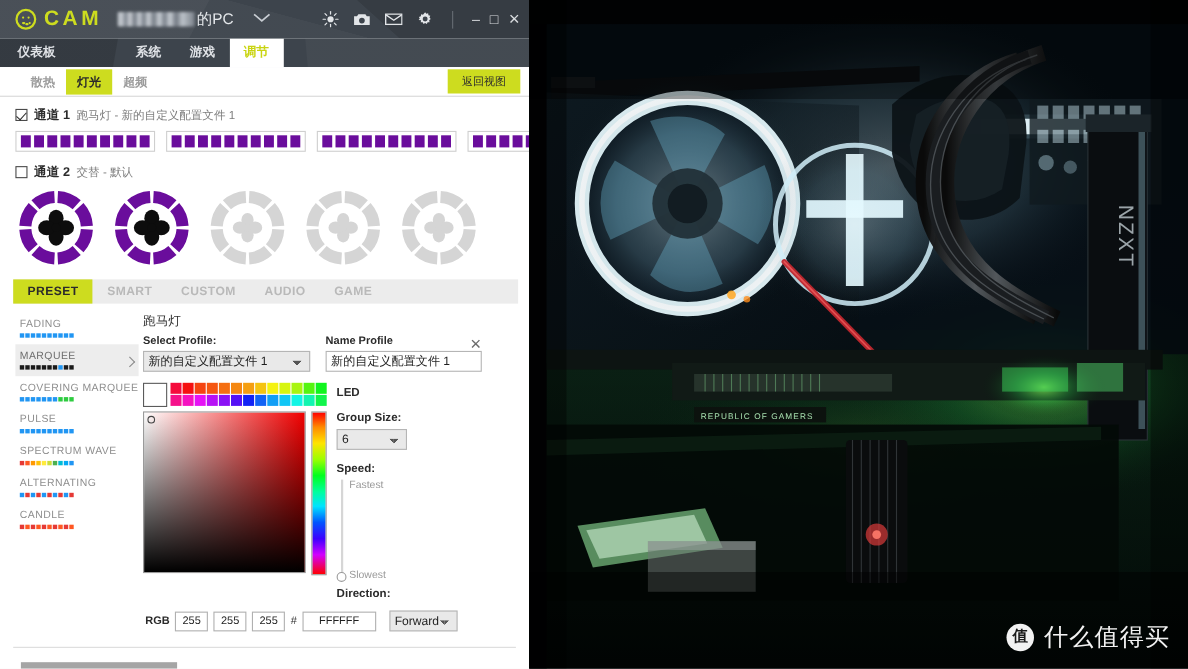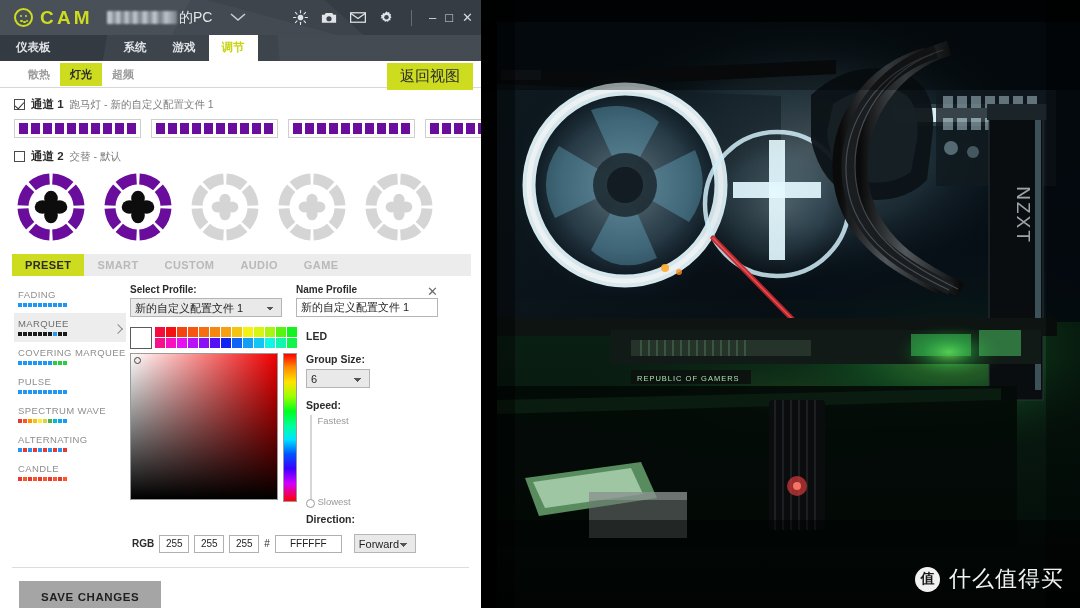--- a/index.html
+++ b/index.html
@@ -112,21 +112,21 @@
     border-bottom: 1px solid #d8d8d8;
     height: 27px; padding-left: 18px; position: relative;
   }
   .subtab {
     font-size: 11px; color: #9b9b9b; font-weight: 700;
     padding: 4px 10px; cursor: pointer;
   }
   .subtab.active { background: #cddc1f; color: #2b2b2b; }
   .return-btn {
     position: absolute; right: 8px; top: 2px;
-    background: #cddc1f; color: #2d2d2d; font-size: 15px;
+    background: #cddc1f; color: #2d2d2d; font-size: 10px;
     padding: 4px 13px; cursor: pointer;
   }
 
   
   .chan { padding: 9px 0 0 14px; }
   .chan-head { display: flex; align-items: center; gap: 6px; font-size: 11px; }
   .cbx {
     width: 11px; height: 11px; border: 1px solid #4a4a4a; background: #fff;
     display: inline-block; position: relative; cursor: pointer; flex: none;
   }
@@ -654,20 +654,21 @@
                 <i style="background: rgb(255, 87, 34);"></i>
                 <i style="background: rgb(229, 57, 53);"></i>
                 <i style="background: rgb(255, 87, 34);"></i>
                 <i style="background: rgb(229, 57, 53);"></i>
                 <i style="background: rgb(255, 87, 34);"></i>
               </div>
             </div>
           </div>
 
         <div class="ctrl">
+          <div class="ctrl-title">跑马灯</div>
 
           <div class="field-row">
             <div class="field">
               <div class="field-label">Select Profile:</div>
               <select class="inp">
                 <option>新的自定义配置文件 1</option>
               </select>
             </div>
             <div class="field">
               <div class="f-head">

